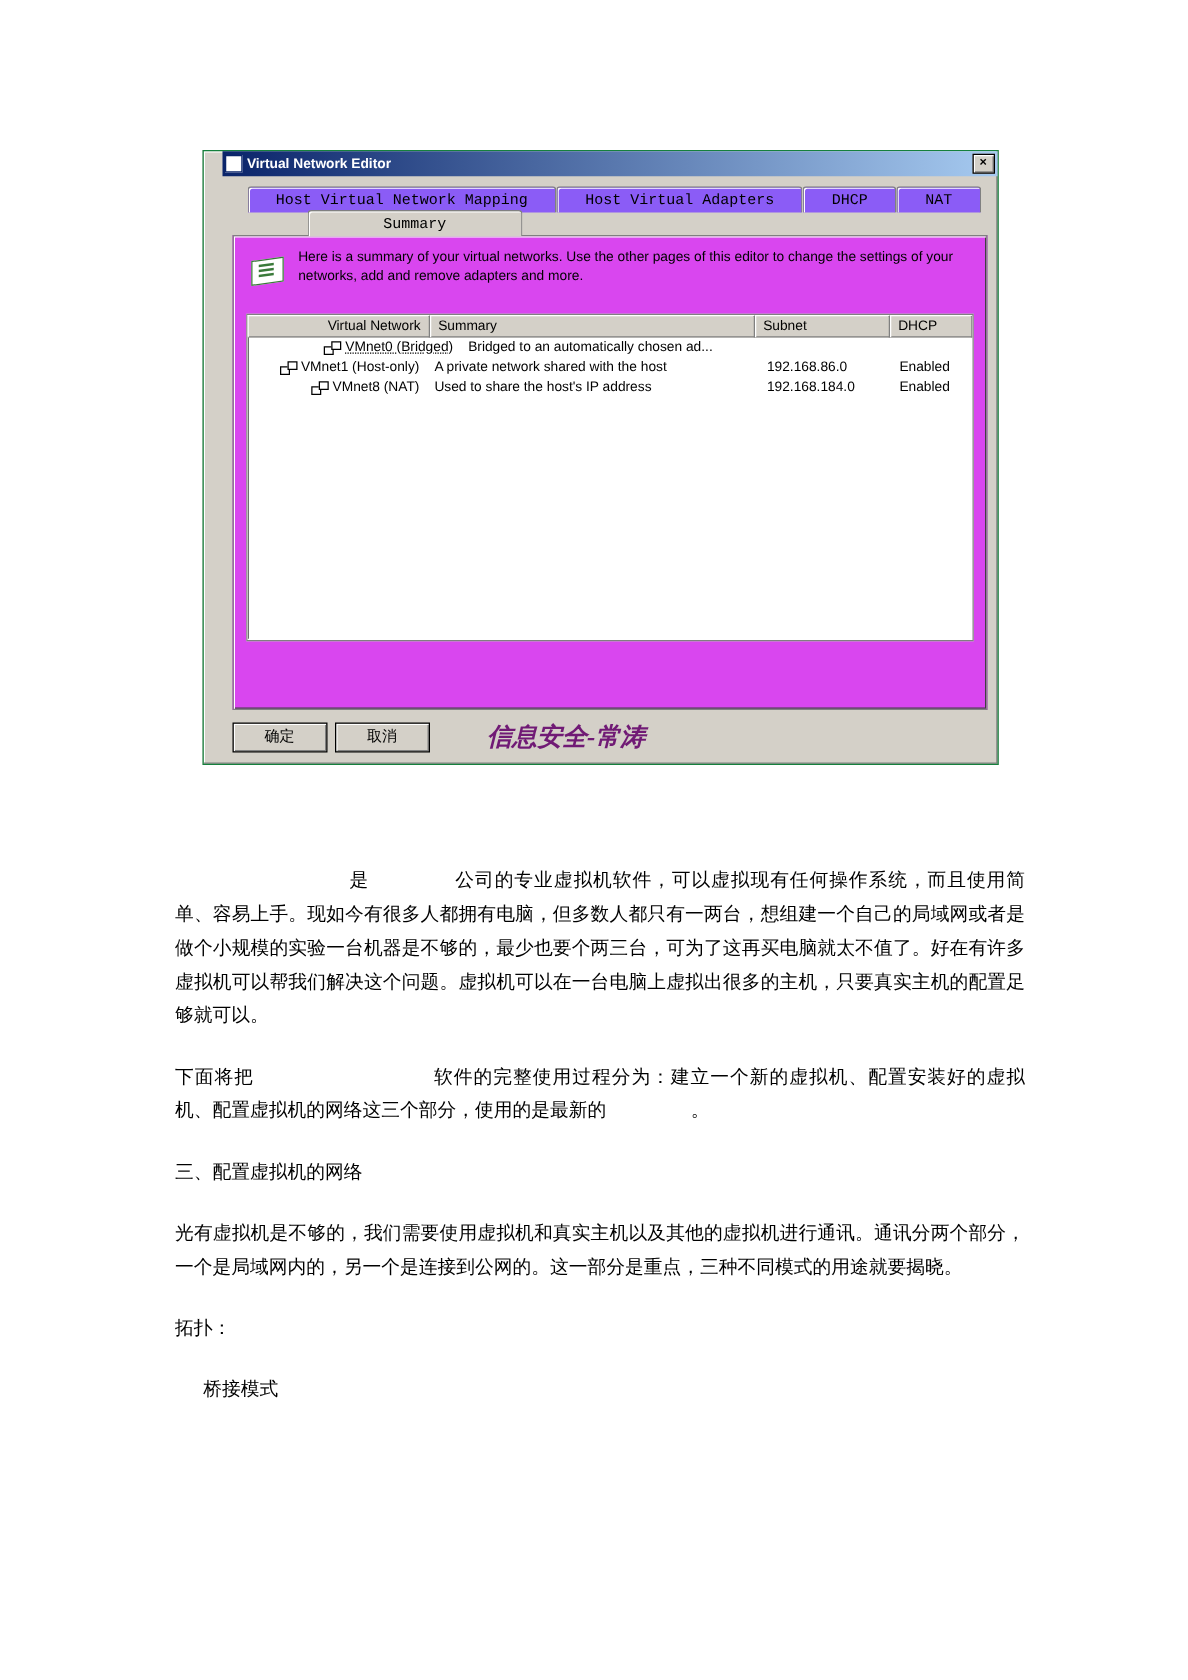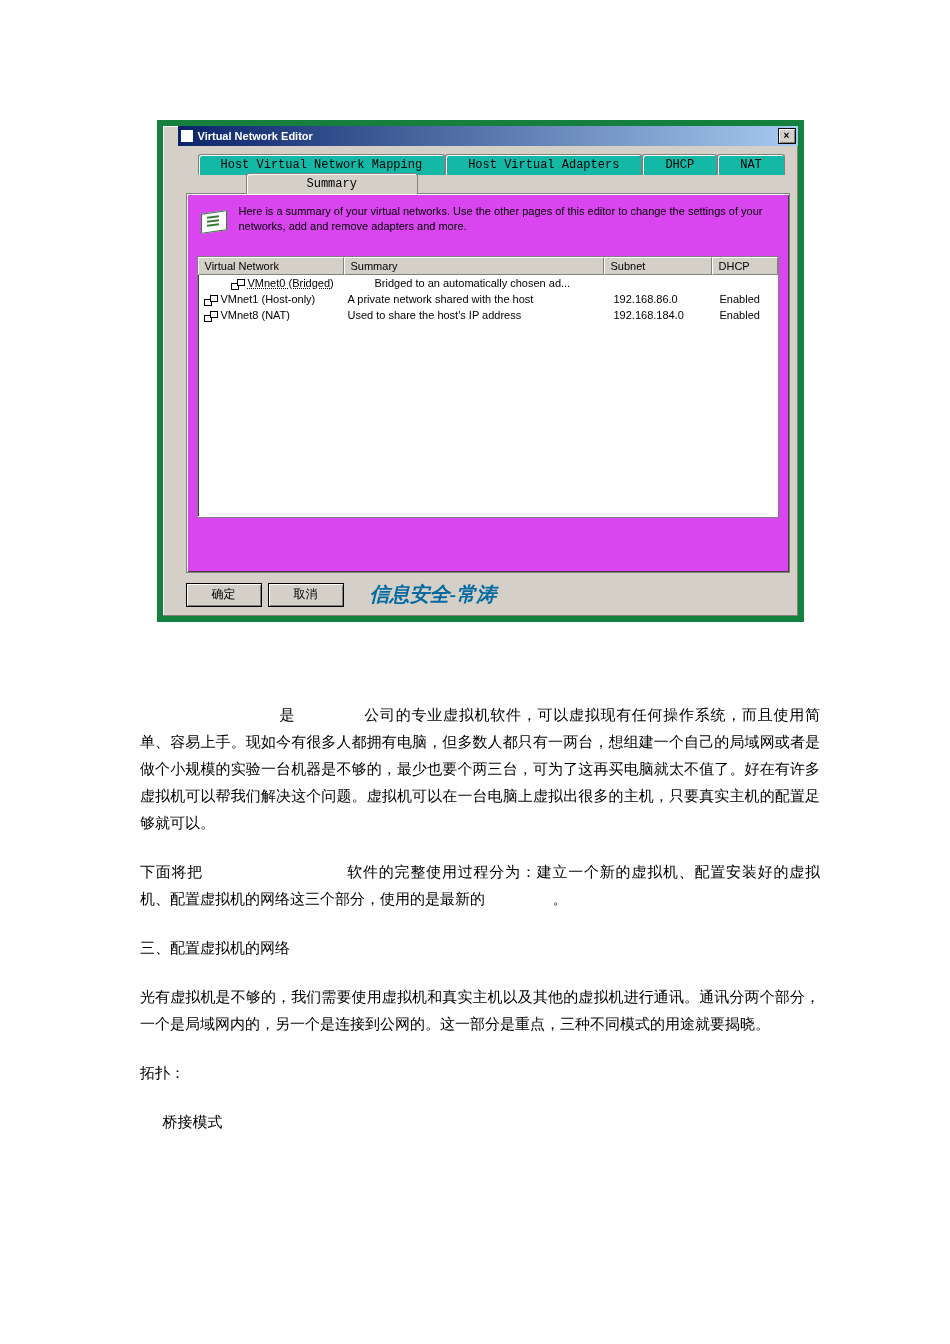--- a/index.html
+++ b/index.html
@@ -12,21 +12,21 @@
     width: 950px;
   }
   .page {
     padding: 40px 130px 80px 140px;
   }
   
   .win {
     width: 620px;
     margin: 80px auto 0 auto;
     background: #d4d0c8;
-    border: 6px solid #15803d;
+    border: 1px solid #15803d;
     box-shadow: inset -1px -1px 0 #808080, inset 1px 1px 0 #fff;
     font-family: Tahoma, Arial, sans-serif;
     font-size: 11px;
     color: #000;
     padding-left: 15px;
   }
   .titlebar {
     display: flex;
     align-items: center;
     height: 20px;
@@ -65,21 +65,21 @@
     font-family: "SimSun","宋体", "Courier New", monospace;
     font-size: 12px;
   }
   .tab-row.back { padding-left: 12px; }
   .tab-row.front {
     margin-top: -2px;
     padding-left: 60px;
   }
   .tab {
     padding: 3px 22px 3px 22px;
-    background: #14b8a6;
+    background: #8b5cf6;
     border: 1px solid #808080;
     border-bottom: none;
     border-top-left-radius: 3px;
     border-top-right-radius: 3px;
     box-shadow: inset 1px 1px 0 #fff;
     margin-right: 0px;
     white-space: nowrap;
   }
   .tab-row.front .tab {
     padding: 3px 60px;
@@ -146,21 +146,21 @@
   .nt-head {
     display: flex;
     background: #d4d0c8;
   }
   .nt-head .col {
     border: 1px solid #fff;
     border-right-color: #808080;
     border-bottom-color: #808080;
     padding: 2px 6px;
   }
-  .col-nw { width: 132px; }
+  .col-nw { width: 132px; text-align: right; }
   .col-sm { flex: 1; }
   .col-sn { width: 94px; }
   .col-dh { width: 52px; }
   .nt-body .row {
     display: flex;
     padding: 0;
   }
   .nt-body .cell {
     padding: 2px 6px 2px 6px;
     white-space: nowrap;
@@ -207,26 +207,26 @@
     width: 74px;
     height: 22px;
     background: #d4d0c8;
     border: 1px solid #000;
     box-shadow: inset 1px 1px 0 #fff, inset -1px -1px 0 #808080;
     font-family: "SimSun","宋体", sans-serif;
     font-size: 12px;
     display: flex; align-items: center; justify-content: center;
   }
   .watermark {
-    margin-left: 20px;
+    margin-left: 40px;
     font-family: "KaiTi","楷体", "SimSun", serif;
     font-size: 20px;
     font-weight: bold;
     font-style: italic;
-    color: #0369a1;
+    color: #701a75;
   }
   
   .article {
     margin-top: 80px;
     line-height: 1.8;
   }
   .article p {
     margin: 0 0 22px 0;
     text-align: justify;
   }

